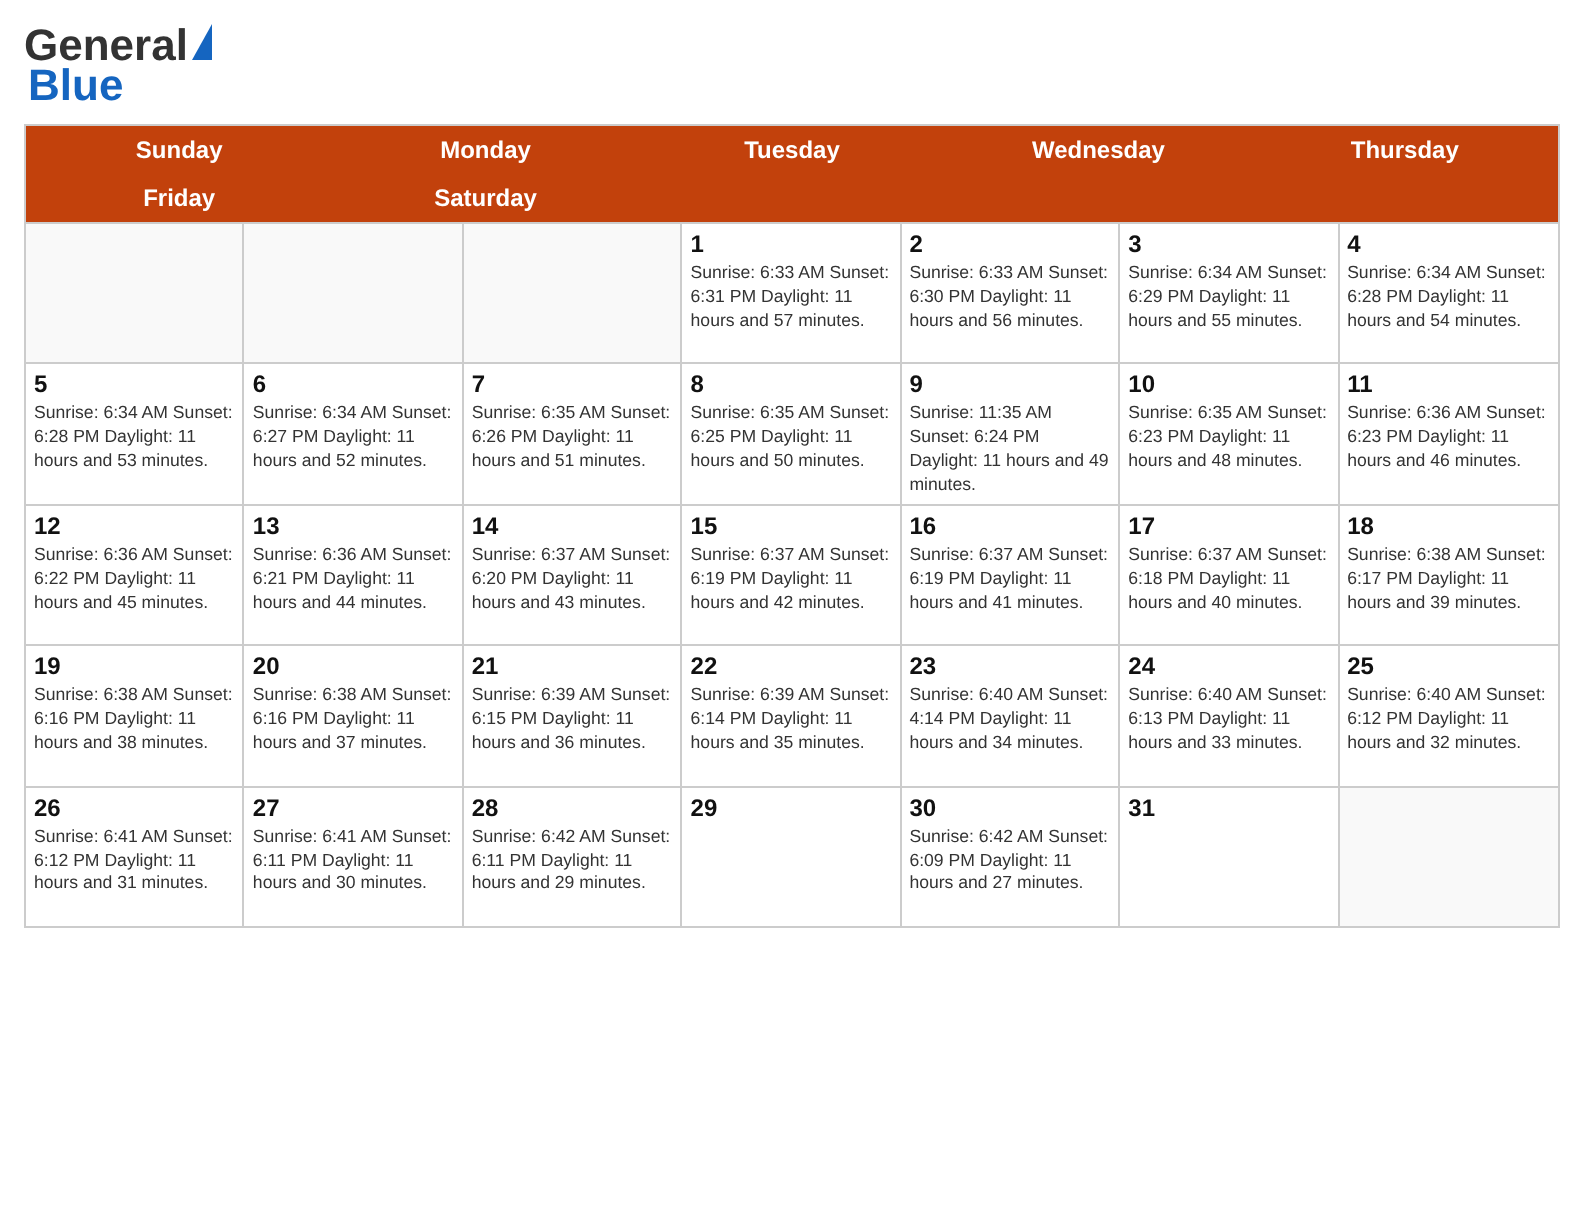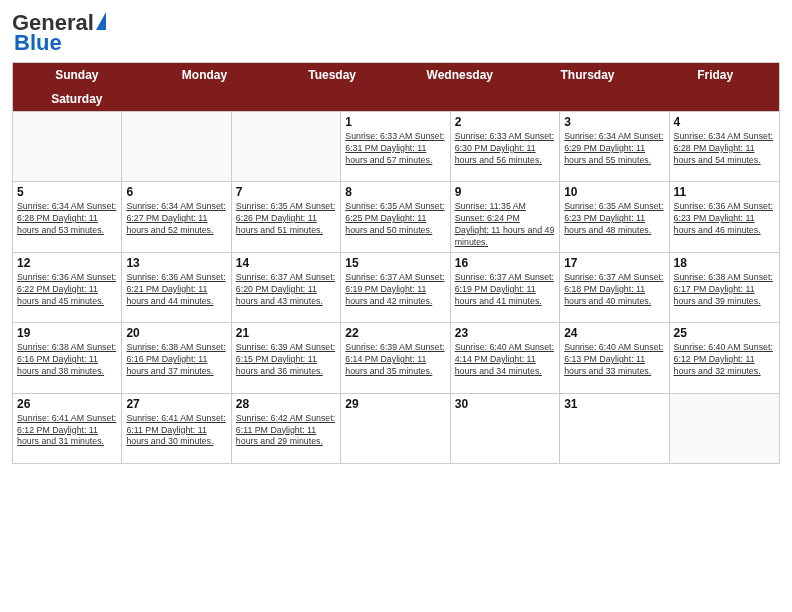--- a/index.html
+++ b/index.html
@@ -59,22 +59,22 @@
       color: #444;
     }
     .calendar {
       flex: 1;
       display: flex;
       flex-direction: column;
       border: 1px solid #ccc;
     }
     .cal-header {
       display: grid;
-      grid-template-columns: repeat(6, 1fr);
-      background: #7f1d1d;
+      grid-template-columns: repeat(5, 1fr);
+      background: #c2410c;
     }
     .cal-header-cell {
       color: #fff;
       font-size: 12px;
       font-weight: bold;
       text-align: center;
       padding: 5px 2px;
     }
     .cal-body {
       display: flex;
@@ -106,21 +106,20 @@
     .day-num {
       font-size: 12px;
       font-weight: bold;
       margin-bottom: 2px;
       color: #111;
     }
     .cell-info {
       font-size: 8.8px;
       line-height: 1.35;
       color: #333;
-      text-decoration: underline;
     }
   </style>
 </head>
 <body>
 
 <div class="page">
   <div class="header">
     <div class="logo">
       <div class="logo-text">
         <span class="logo-general">General</span>
@@ -323,20 +322,23 @@
             <div class="day-num">28</div>
             <div class="cell-info">Sunrise: 6:42 AM
 Sunset: 6:11 PM
 Daylight: 11 hours and 29 minutes.</div>
           </div>
           <div class="cal-cell">
             <div class="day-num">29</div>
           </div>
           <div class="cal-cell">
             <div class="day-num">30</div>
+            <div class="cell-info">Sunrise: 6:42 AM
+Sunset: 6:09 PM
+Daylight: 11 hours and 27 minutes.</div>
           </div>
           <div class="cal-cell">
             <div class="day-num">31</div>
           </div>
           <div class="cal-cell empty"></div>
         </div>
       </div>
   </div>
 </div>
 

